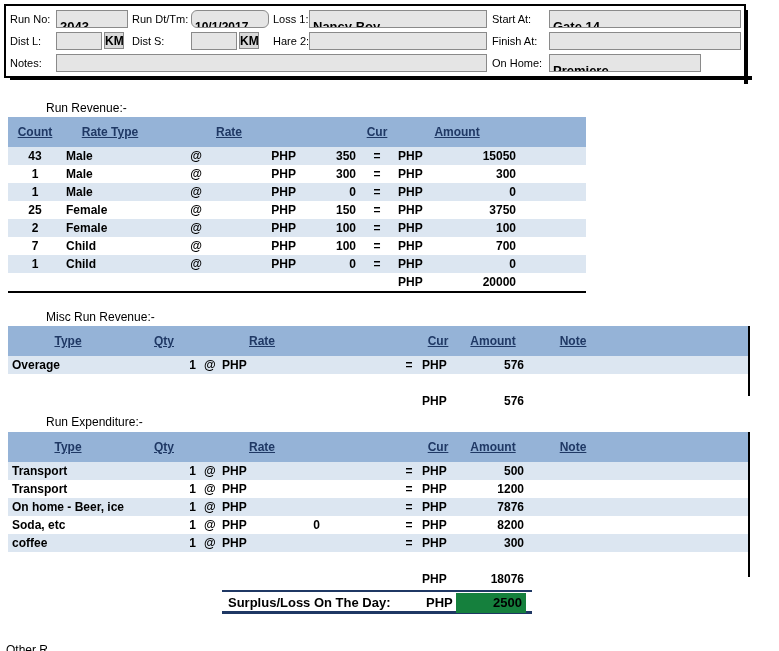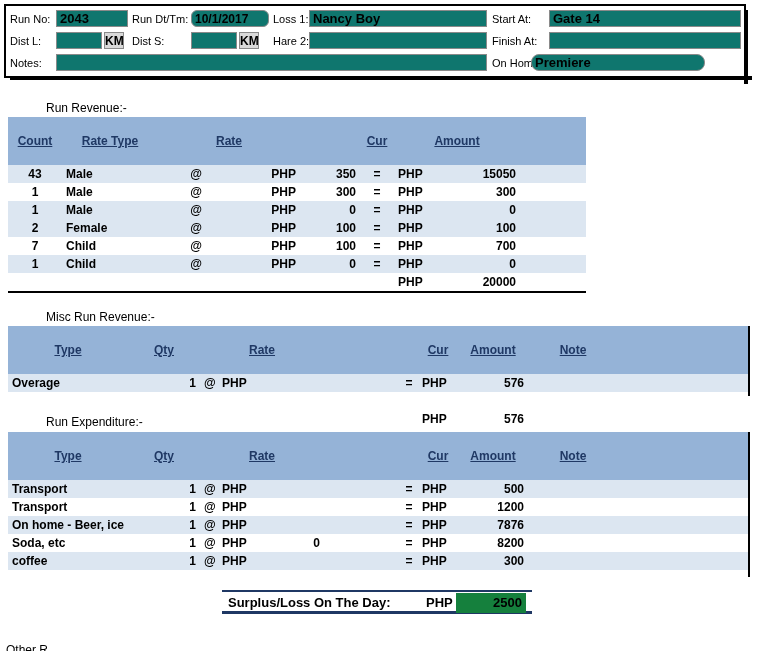--- a/index.html
+++ b/index.html
@@ -32,24 +32,24 @@
   }
   .hlabel {
     position: absolute;
     font-size: 11px;
     color: #000;
     white-space: nowrap;
   }
   .hfield {
     position: absolute;
     border: 1px solid #8a8a8a;
-    background: #0f766e;
+    background: #e5e5e5;
     height: 17px;
     line-height: 16px;
-    padding: 0 3px;
+    padding: 8px 3px;
     font-size: 11px;
     overflow: hidden;
     white-space: nowrap;
   }
   .hfield.bold { font-weight: bold; border-radius: 6px; }
   .hfield.big { font-size: 13px; font-weight: bold; line-height: 16px; }
   .km {
     position: absolute;
     font-weight: bold;
     font-size: 12px;
@@ -74,21 +74,21 @@
     border-right: 3px solid #000;
     border-bottom: 3px solid #000;
   }
   table.grid { border-collapse: collapse; table-layout: fixed; width: 100%; }
   table.grid th {
     background: #95b3d7;
     color: #1f3864;
     font-weight: bold;
     font-size: 12px;
     height: 17px;
-    padding: 17px 4px;
+    padding: 8px 4px;
     border: none;
     text-align: center;
     white-space: nowrap;
   }
   table.grid th u { text-decoration: underline; }
   table.grid td {
     height: 18px;
     padding: 0 4px;
     font-size: 12px;
     font-weight: bold;
@@ -160,21 +160,21 @@
   <div class="hlabel" style="left:267px; top:29px;">Hare 2:</div>
   <div class="hfield" style="left:303px; top:26px; width:178px;"></div>
 
   <div class="hlabel" style="left:486px; top:29px;">Finish  At:</div>
   <div class="hfield" style="left:543px; top:26px; width:192px;"></div>
 
   <div class="hlabel" style="left:4px; top:51px;">Notes:</div>
   <div class="hfield" style="left:50px; top:48px; width:431px;"></div>
 
   <div class="hlabel" style="left:486px; top:51px;">On Home:</div>
-  <div class="hfield big" style="left:525px; top:48px; width:174px;border-radius:8px;">Premiere</div>
+  <div class="hfield big" style="left:543px; top:48px; width:152px;">Premiere</div>
 </div>
 
 <div class="sect-title" style="left:4px; top:101px;">Run Revenue:-</div>
 
 <div class="tbl-wrap" style="left:8px; top:117px; width:578px; height:176px;">
   <table class="grid">
     <colgroup>
       <col style="width:54px">
         <col style="width:96px">
         <col style="width:76px">
@@ -225,20 +225,32 @@
       <tr class="alt">
         <td class="ta-c">1</td>
         <td class="ta-l">Male</td>
         <td class="ta-c">@</td>
         <td></td>
         <td class="ta-r">PHP</td>
         <td class="ta-r">0</td>
         <td class="ta-c">=</td>
         <td class="ta-l">PHP</td>
         <td class="ta-r">0</td>
+        <td></td>
+      </tr>
+      <tr class="plain">
+        <td class="ta-c">25</td>
+        <td class="ta-l">Female</td>
+        <td class="ta-c">@</td>
+        <td></td>
+        <td class="ta-r">PHP</td>
+        <td class="ta-r">150</td>
+        <td class="ta-c">=</td>
+        <td class="ta-l">PHP</td>
+        <td class="ta-r">3750</td>
         <td></td>
       </tr>
       <tr class="alt">
         <td class="ta-c">2</td>
         <td class="ta-l">Female</td>
         <td class="ta-c">@</td>
         <td></td>
         <td class="ta-r">PHP</td>
         <td class="ta-r">100</td>
         <td class="ta-c">=</td>

